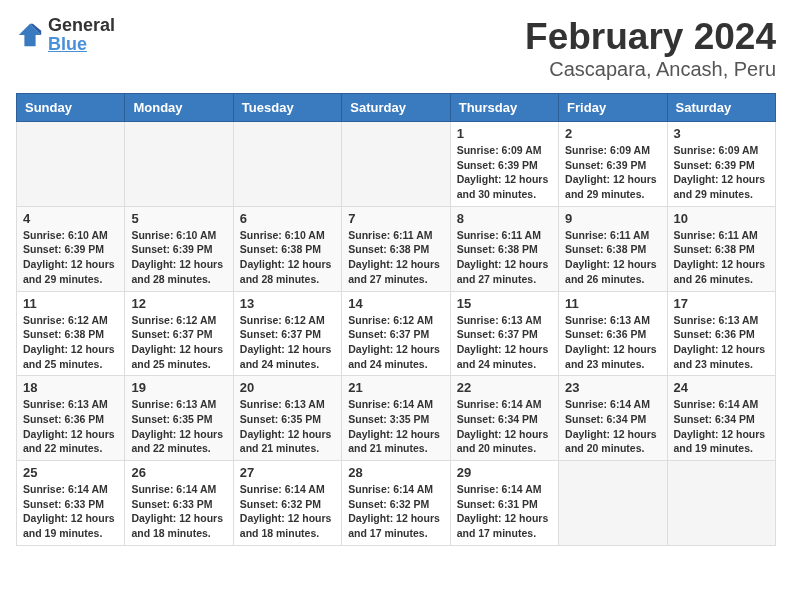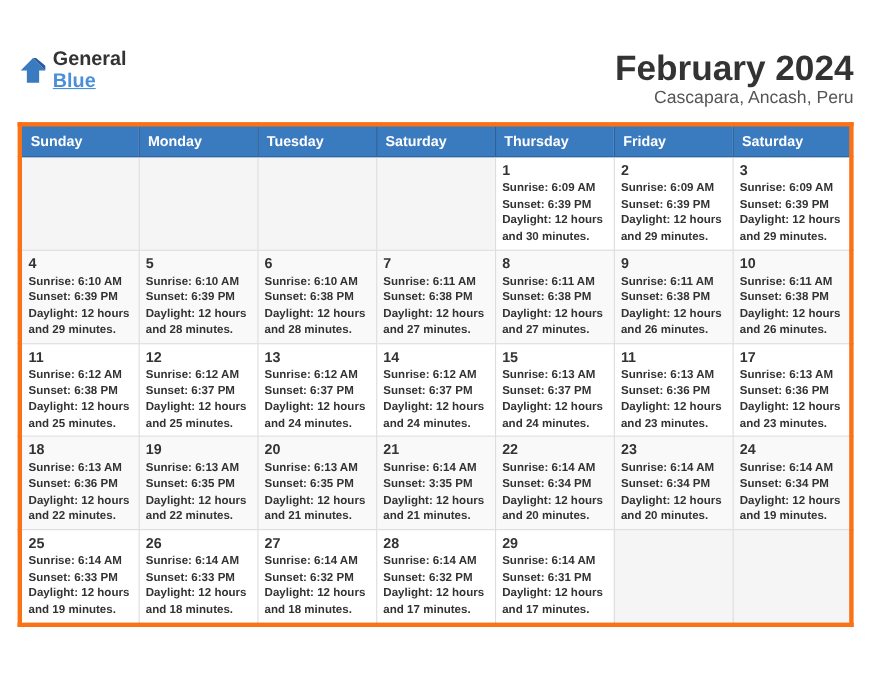--- a/index.html
+++ b/index.html
@@ -8,21 +8,20 @@
       background: #fff;
       width: 792px;
       min-height: 612px;
       padding: 16px;
     }
     .header-area {
       display: flex;
       justify-content: space-between;
       align-items: flex-start;
       margin-bottom: 12px;
-      margin-top: 28px;
     }
     .logo {
       display: flex;
       align-items: center;
       gap: 4px;
     }
     .logo-text-general {
       font-size: 18px;
       font-weight: bold;
       color: #333;
@@ -36,32 +35,32 @@
       text-decoration: underline;
     }
     .logo-icon {
       width: 28px;
       height: 28px;
     }
     .title-area {
       text-align: right;
     }
     .month-year {
-      font-size: 32px;
+      font-size: 37px;
       font-weight: bold;
       color: #333;
     }
     .location {
-      font-size: 16px;
+      font-size: 20px;
       color: #555;
     }
     .calendar {
       width: 100%;
       border-collapse: collapse;
-      border: 4px solid #f97316;
+      border: 1px solid #f97316;
     }
     .calendar th {
       background-color: #3a7abf;
       color: #fff;
       font-size: 13px;
       font-weight: bold;
       padding: 6px 8px;
       text-align: left;
       border: 1px solid #2d6099;
     }

